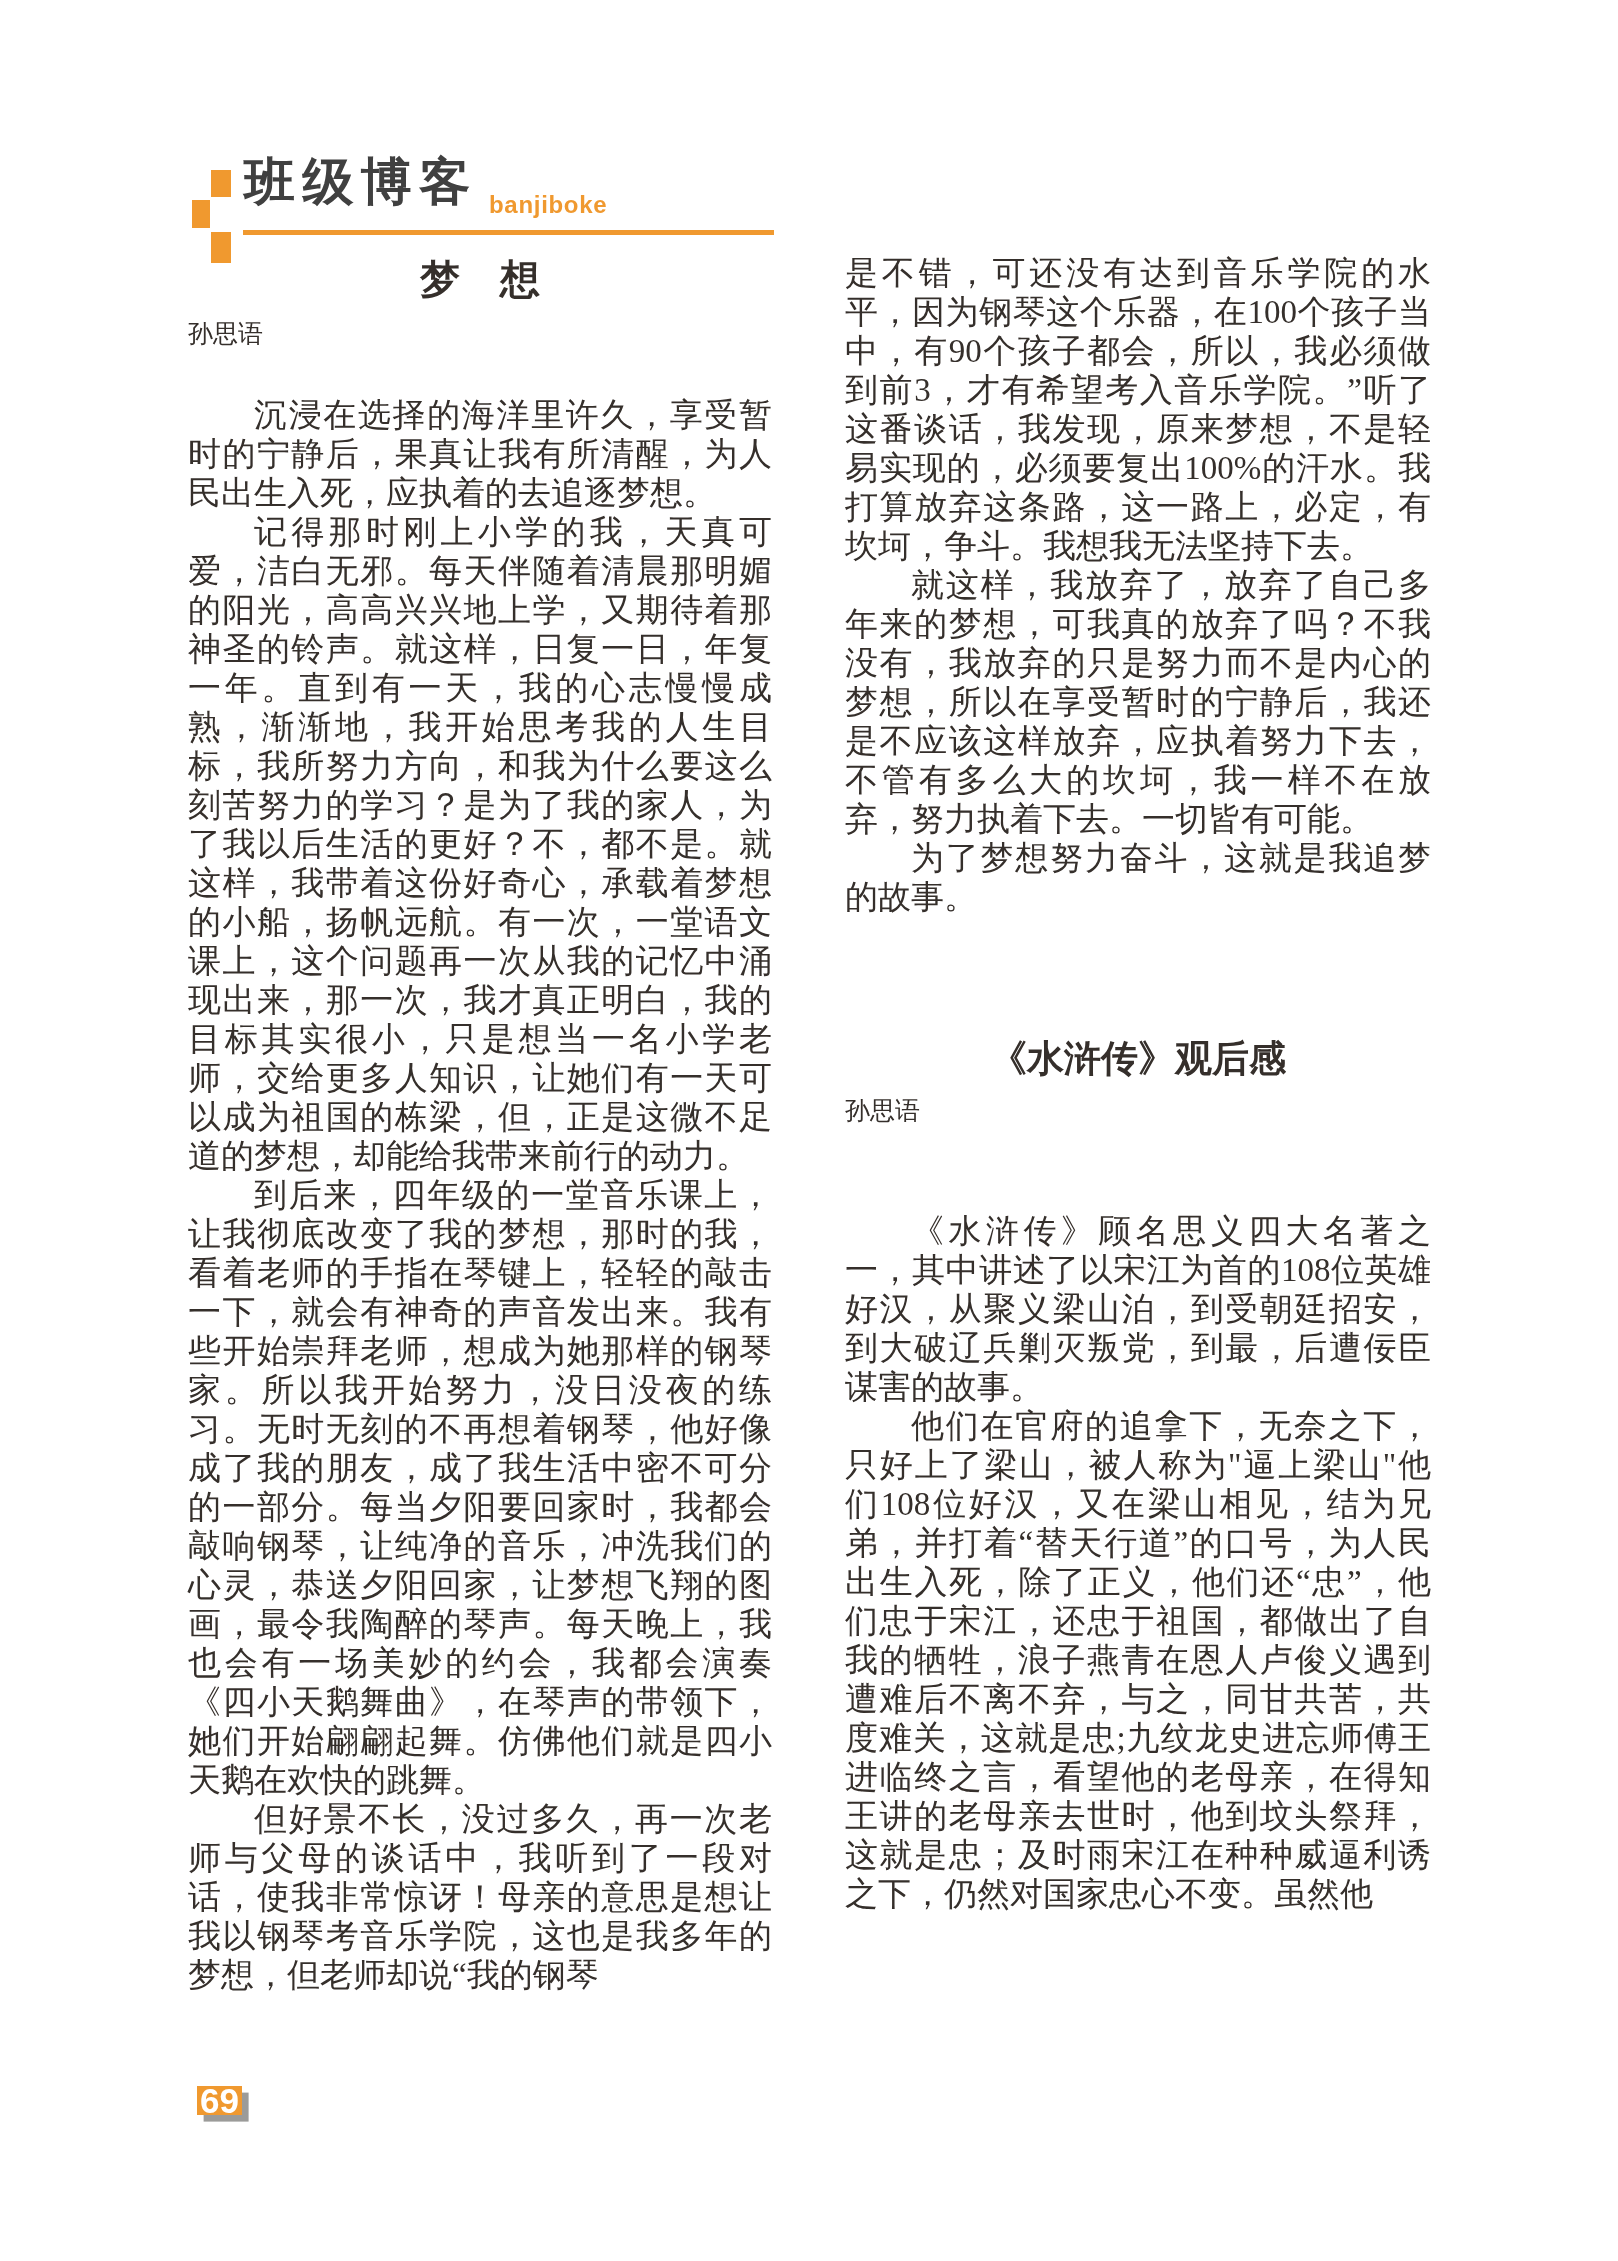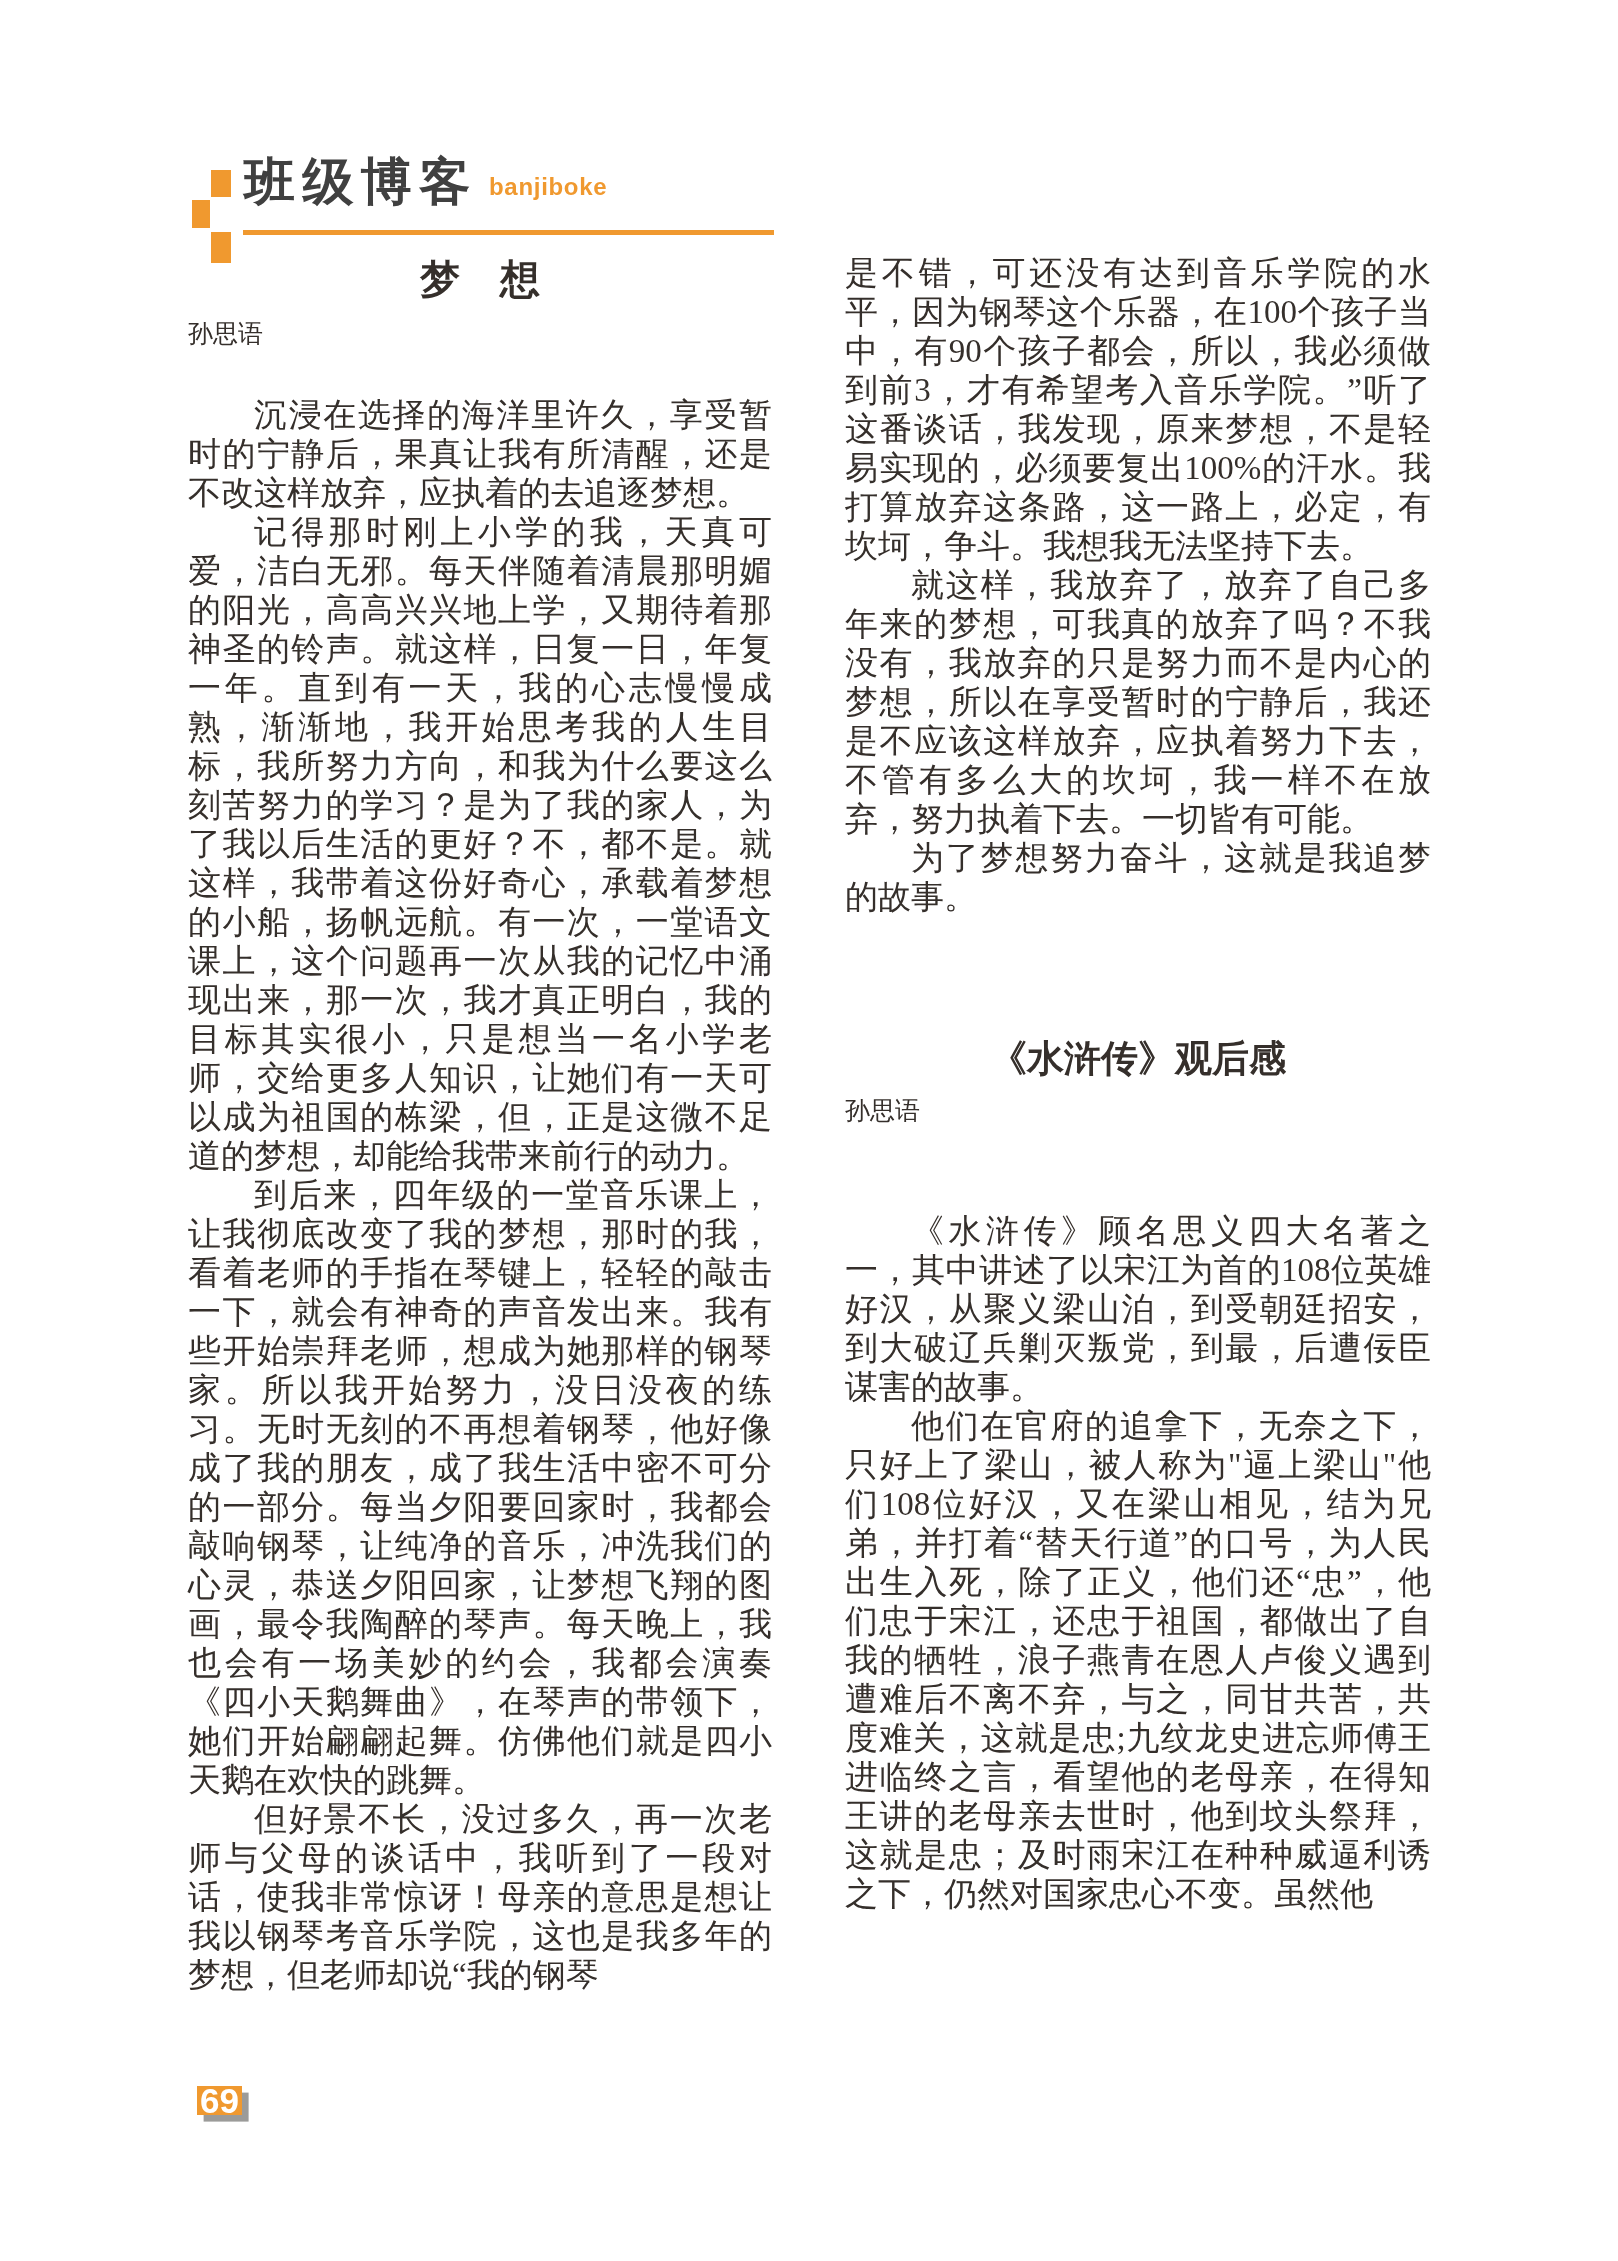--- a/index.html
+++ b/index.html
@@ -16,21 +16,21 @@
   .sq1{left:211px;top:170px;width:20px;height:26.5px;}
   .sq2{left:192px;top:200px;width:18.4px;height:28px;}
   .sq3{left:211px;top:232px;width:20px;height:31px;}
   .header-title{
     position:absolute;left:244px;top:160px;
     font-family:Liberation Mono, monospace;
     font-weight:700;font-size:51px;line-height:1;
     color:#404040;letter-spacing:7.4px;white-space:nowrap;
   }
   .header-sub{
-    position:absolute;left:489px;top:175px;
+    position:absolute;left:489px;top:193px;
     font-family:"Liberation Sans","DejaVu Sans",sans-serif;
     font-weight:700;font-size:24px;line-height:1;
     color:#F0992F;letter-spacing:0.7px;white-space:nowrap;
   }
   .header-rule{
     position:absolute;left:243px;top:230px;
     width:531px;height:5.2px;background:#F0992F;
   }
   
   .col{position:absolute;top:254px;}
@@ -72,21 +72,21 @@
     <div class="logo-sq sq2"></div>
     <div class="logo-sq sq3"></div>
     <div class="header-title">班级博客</div>
     <div class="header-sub">banjiboke</div>
     <div class="header-rule"></div>
   </div>
 
   <div class="col col-left">
     <h1 class="essay-title">梦　想</h1>
     <div class="essay-author">孙思语</div>
-    <p class="body-par">沉浸在选择的海洋里许久，享受暂时的宁静后，果真让我有所清醒，还是不改这样放弃，应执着的去追逐梦想。</p>
+    <p class="body-par">沉浸在选择的海洋里许久，享受暂时的宁静后，果真让我有所清醒，为人民出生入死，应执着的去追逐梦想。</p>
     <p class="body-par">记得那时刚上小学的我，天真可爱，洁白无邪。每天伴随着清晨那明媚的阳光，高高兴兴地上学，又期待着那神圣的铃声。就这样，日复一日，年复一年。直到有一天，我的心志慢慢成熟，渐渐地，我开始思考我的人生目标，我所努力方向，和我为什么要这么刻苦努力的学习？是为了我的家人，为了我以后生活的更好？不，都不是。就这样，我带着这份好奇心，承载着梦想的小船，扬帆远航。有一次，一堂语文课上，这个问题再一次从我的记忆中涌现出来，那一次，我才真正明白，我的目标其实很小，只是想当一名小学老师，交给更多人知识，让她们有一天可以成为祖国的栋梁，但，正是这微不足道的梦想，却能给我带来前行的动力。</p>
     <p class="body-par">到后来，四年级的一堂音乐课上，让我彻底改变了我的梦想，那时的我，看着老师的手指在琴键上，轻轻的敲击一下，就会有神奇的声音发出来。我有些开始崇拜老师，想成为她那样的钢琴家。所以我开始努力，没日没夜的练习。无时无刻的不再想着钢琴，他好像成了我的朋友，成了我生活中密不可分的一部分。每当夕阳要回家时，我都会敲响钢琴，让纯净的音乐，冲洗我们的心灵，恭送夕阳回家，让梦想飞翔的图画，最令我陶醉的琴声。每天晚上，我也会有一场美妙的约会，我都会演奏《四小天鹅舞曲》，在琴声的带领下，她们开始翩翩起舞。仿佛他们就是四小天鹅在欢快的跳舞。</p>
     <p class="body-par">但好景不长，没过多久，再一次老师与父母的谈话中，我听到了一段对话，使我非常惊讶！母亲的意思是想让我以钢琴考音乐学院，这也是我多年的梦想，但老师却说“我的钢琴</p>
   </div>
 
   <div class="col col-right">
     <p class="body-par no-indent">是不错，可还没有达到音乐学院的水平，因为钢琴这个乐器，在100个孩子当中，有90个孩子都会，所以，我必须做到前3，才有希望考入音乐学院。”听了这番谈话，我发现，原来梦想，不是轻易实现的，必须要复出100%的汗水。我打算放弃这条路，这一路上，必定，有坎坷，争斗。我想我无法坚持下去。</p>
     <p class="body-par">就这样，我放弃了，放弃了自己多年来的梦想，可我真的放弃了吗？不我没有，我放弃的只是努力而不是内心的梦想，所以在享受暂时的宁静后，我还是不应该这样放弃，应执着努力下去，不管有多么大的坎坷，我一样不在放弃，努力执着下去。一切皆有可能。</p>
     <p class="body-par">为了梦想努力奋斗，这就是我追梦的故事。</p>
 

